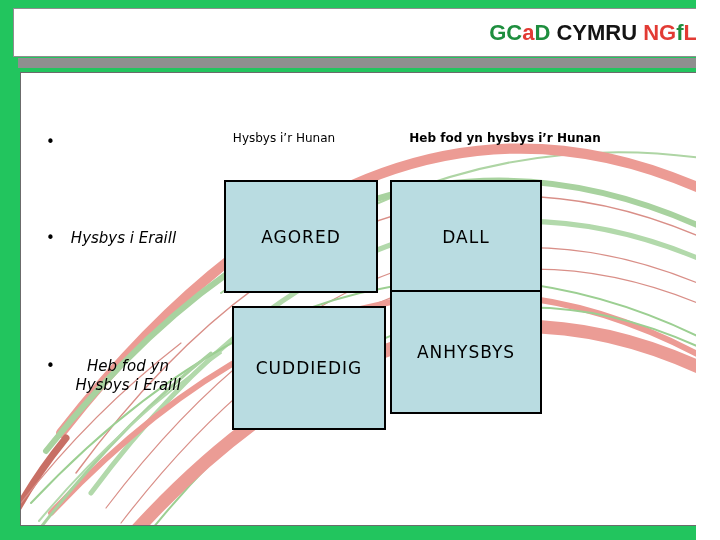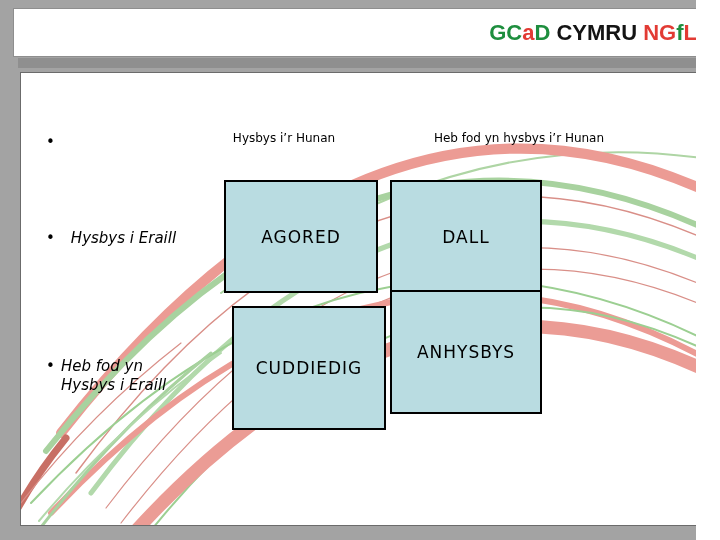--- a/index.html
+++ b/index.html
@@ -1,46 +1,46 @@
 <!DOCTYPE html>
 <html><head>
 <meta charset="utf-8">
 <style>
   html, body { margin:0; padding:0; background:#ffffff; }
   body { width:720px; height:540px; overflow:hidden;
          font-family:"DejaVu Sans", sans-serif; }
-  .slide { position:relative; width:696px; height:540px; background:#a3a3a3; overflow:hidden; }
+  .slide { position:relative; width:696px; height:540px; background:#22c55e; overflow:hidden; }
 
   
   .logo-band { position:absolute; left:13px; top:8px; width:695px; height:49px;
                background:#ffffff; border:1px solid #8e8e8e; box-sizing:border-box;
                display:flex; align-items:center; justify-content:flex-end; padding-right:10px; }
   .logo { font-family:"Liberation Sans", sans-serif; font-weight:bold; font-size:22px; white-space:pre; }
   .logo .seg-green { color:#1e8e3e; }
   .logo .seg-red   { color:#e23b34; }
   .logo .seg-black { color:#141414; }
   .header-shadow { position:absolute; left:18px; top:58px; width:696px; height:10px; background:#8f8f8f; }
 
   
   .content-panel { position:absolute; left:20px; top:72px; width:699px; height:454px;
                    background:#ffffff; border:1px solid #6b6b6b; box-sizing:border-box; overflow:hidden; }
   .swooshes { position:absolute; left:0; top:0; width:698px; height:453px; }
 
   .col-header { position:absolute; top:58px; font-size:12px; color:#000000;
                 text-align:center; white-space:nowrap; }
   .col-header.first  { left:163px; width:200px; }
-  .col-header.second { left:378px; width:240px; }
+  .col-header.second { left:364px; width:240px;font-weight:bold; }
 
   .bullet-item { position:absolute; left:25px; display:flex; align-items:flex-start; font-size:15px; color:#000000; }
   .bullet-dot { font-size:15px; line-height:19px; }
   .bullet-text { margin-left:16px; line-height:19px;font-style:italic; }
   .bullet-item.row-1 { top:60px; }
   .bullet-item.row-2 { top:156px; }
   .bullet-item.row-3 { top:284px; }
-  .bullet-item.row-3 .bullet-text { margin-left:0; position:absolute; left:15px; width:150px; }
+  .bullet-item.row-3 .bullet-text { margin-left:0; position:absolute; left:7px; width:150px; text-align:center; }
   .bullet-line { display:block; }
 
   .quad { position:absolute; background:#b9dce1; border:2px solid #000000; box-sizing:border-box;
           display:flex; align-items:center; justify-content:center;
           font-size:17px; letter-spacing:1px; color:#000000; }
   .quad.q1 { left:203px; top:107px; width:154px; height:113px; }
   .quad.q2 { left:369px; top:107px; width:152px; height:113px; }
   .quad.q3 { left:203px; top:233px; width:154px; height:124px;margin-left:8px; }
   .quad.q4 { left:369px; top:217px; width:152px; height:124px; }
 

